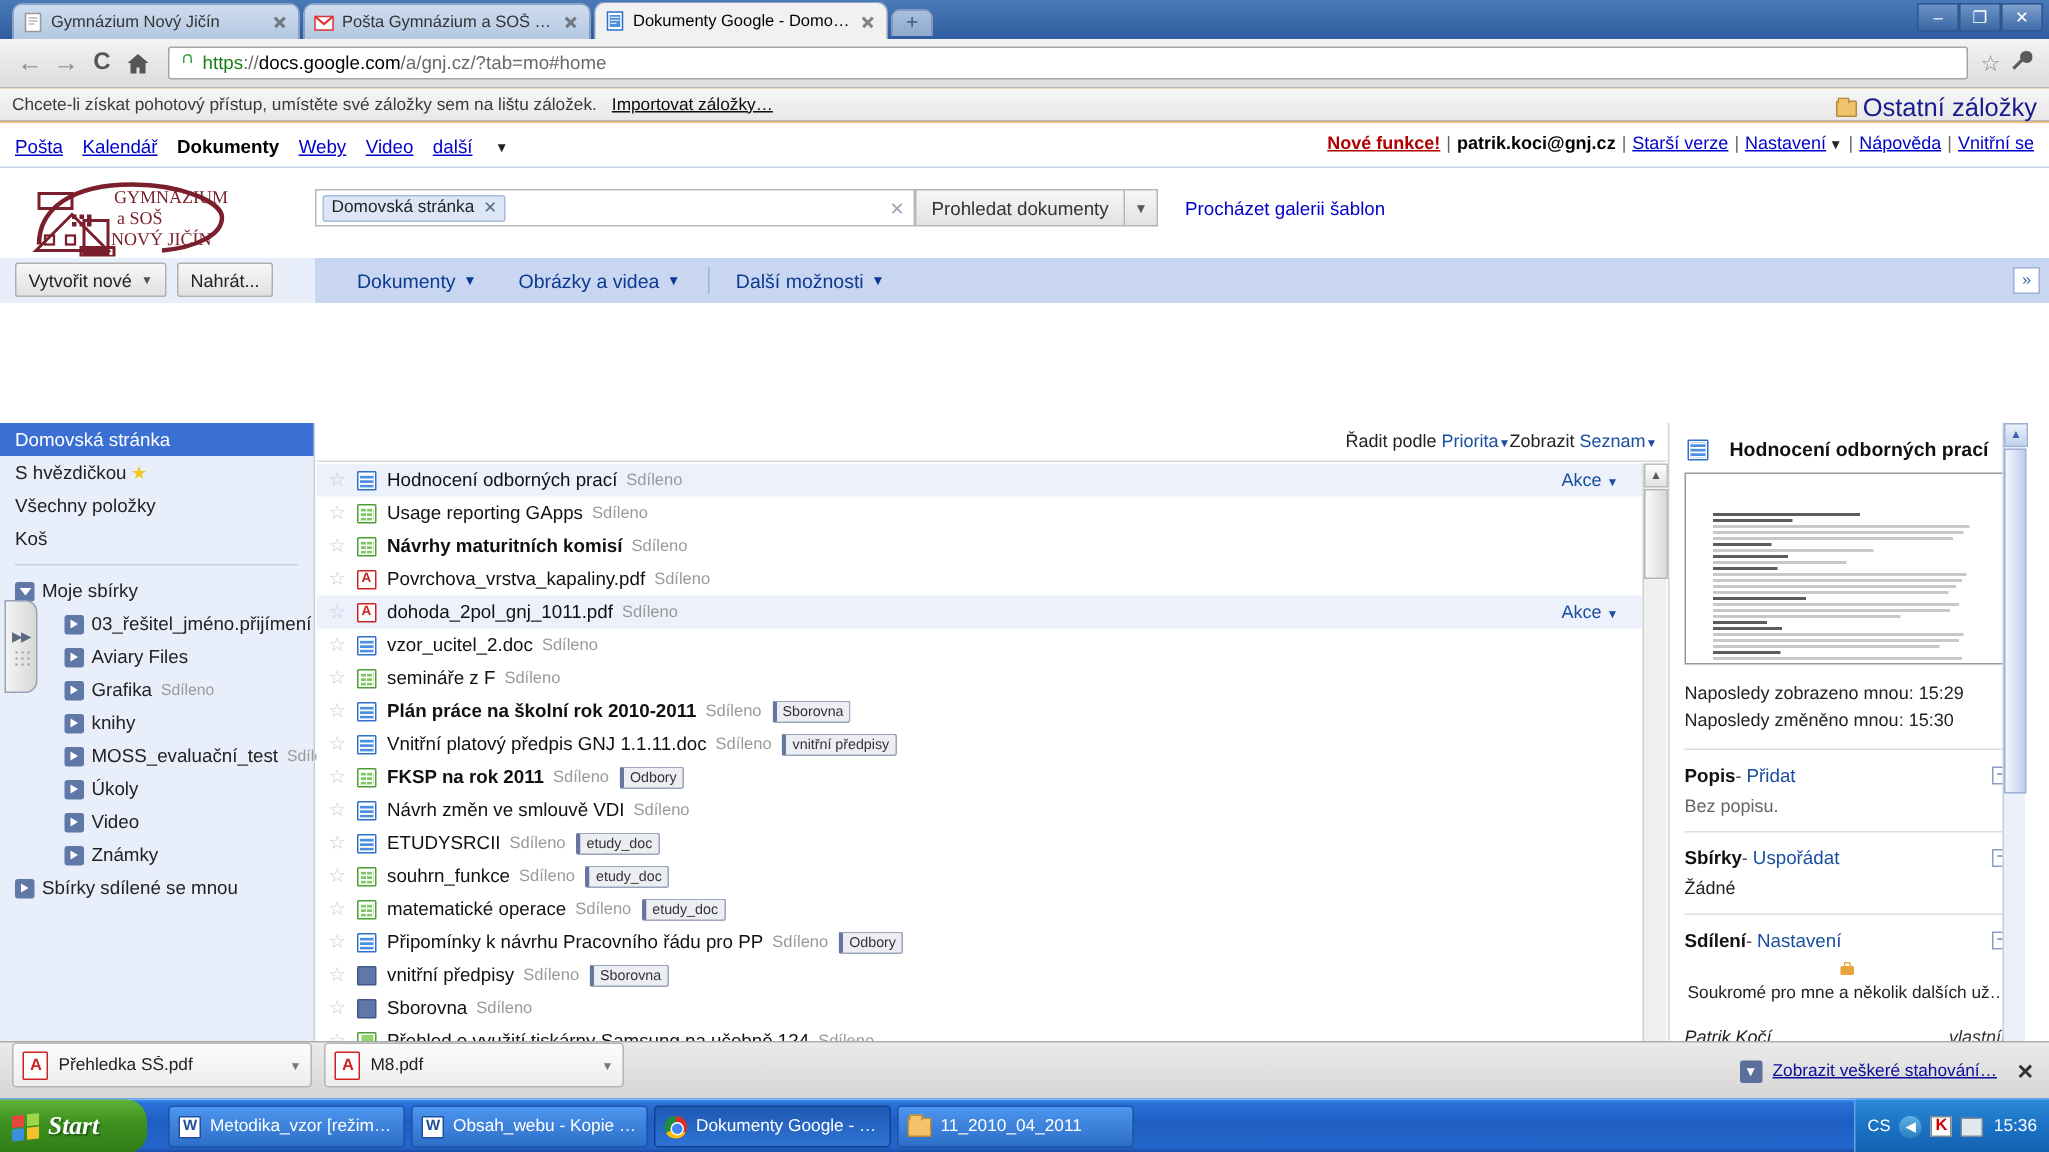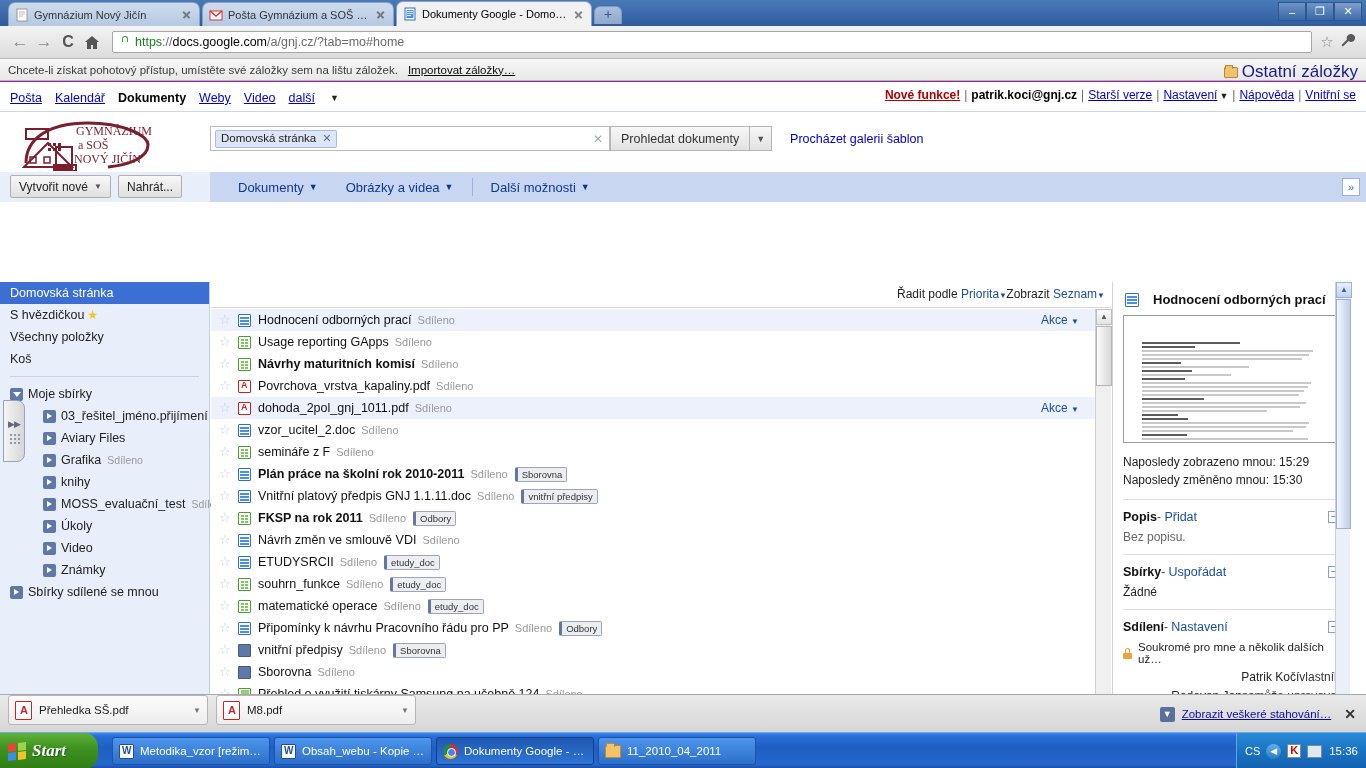--- a/index.html
+++ b/index.html
@@ -5,21 +5,21 @@
   * { box-sizing: border-box; margin:0; padding:0; }
   html,body { width:1366px; height:768px; overflow:hidden; }
   body {
     font-family: "Liberation Sans", sans-serif;
     font-size: 12px;
     background:#fff;
     -webkit-font-smoothing: none;
   }
 
   
-  .chrome-window { position:absolute; left:0; top:0; width:1366px; height:694px; background:#a21caf; }
+  .chrome-window { position:absolute; left:0; top:0; width:1366px; height:694px; background:#fdba74; }
 
   .tabstrip {
     position:absolute; left:0; top:0; width:1366px; height:26px;
     background: linear-gradient(to bottom,#4a79b8 0%, #2f5c9e 100%);
   }
   .tab {
     position:absolute; top:2px; height:24px;
     border-top-left-radius:7px; border-top-right-radius:7px;
     display:flex; align-items:center; padding:0 6px;
     font-size:11px; color:#2b2b2b; white-space:nowrap; overflow:hidden;
@@ -229,25 +229,25 @@
   .d-thumb .ln.b { background:#333; opacity:.8; }
   .d-meta { font-size:12px; color:#222; margin-top:10px; line-height:18px;}
   .d-hr { height:1px; background:#dcdcdc; margin:10px 0; }
   .d-sec { position:relative; }
   .d-sec h4 { font-size:12.5px; color:#111; display:inline; }
   .d-sec .dash { color:#444; }
   .d-sec a { color:#1a4fa0; text-decoration:none; font-size:12.5px; font-weight:normal;}
   .d-minus { position:absolute; right:0; top:1px; width:12px; height:12px; border:1px solid #8a9ec4; color:#3a63ad; font-size:10px; text-align:center; line-height:10px;}
   .d-body { font-size:12px; color:#666; margin-top:6px; }
   .d-body.dark { color:#222; }
-  .d-share-line { display:flex; align-items:center; gap:6px; font-size:11.5px; color:#222; margin-top:7px;}
+  .d-share-line { display:flex; align-items:center; gap:6px; font-size:11.5px; color:#222; margin-top:7px;flex-direction:column;}
   .lockmini { width:9px; height:11px; position:relative; flex:0 0 9px;}
   .lockmini .b2{position:absolute;left:0;bottom:0;width:9px;height:6px;background:#e8a33d;border-radius:1px;}
   .lockmini .s2{position:absolute;left:2px;top:0;width:5px;height:5px;border:1.4px solid #e8a33d;border-bottom:none;border-radius:3px 3px 0 0;}
-  .d-person { display:flex; justify-content:flex-end; font-size:12px; color:#222; margin-top:5px;}
+  .d-person { display:flex; justify-content:space-between; font-size:12px; color:#222; margin-top:16px;font-style:italic;}
   .d-person .role { color:#333; }
   .detscroll { position:absolute; right:0; top:0; width:15px; height:494px; background:#eaeff8; border-left:1px solid #c6cfe0;}
   .detscroll .t { position:absolute; left:0; top:17px; width:15px; height:230px; background:linear-gradient(to right,#f4f7fd,#bfcde8); border:1px solid #9db0d5;}
 
   
   .dlbar {
     position:absolute; left:0; top:694px; width:1366px; height:38px;
     background:linear-gradient(to bottom,#eaeaea,#d6d6d6); border-top:1px solid #a9a9a9;
     display:flex; padding:0 8px;
   }

